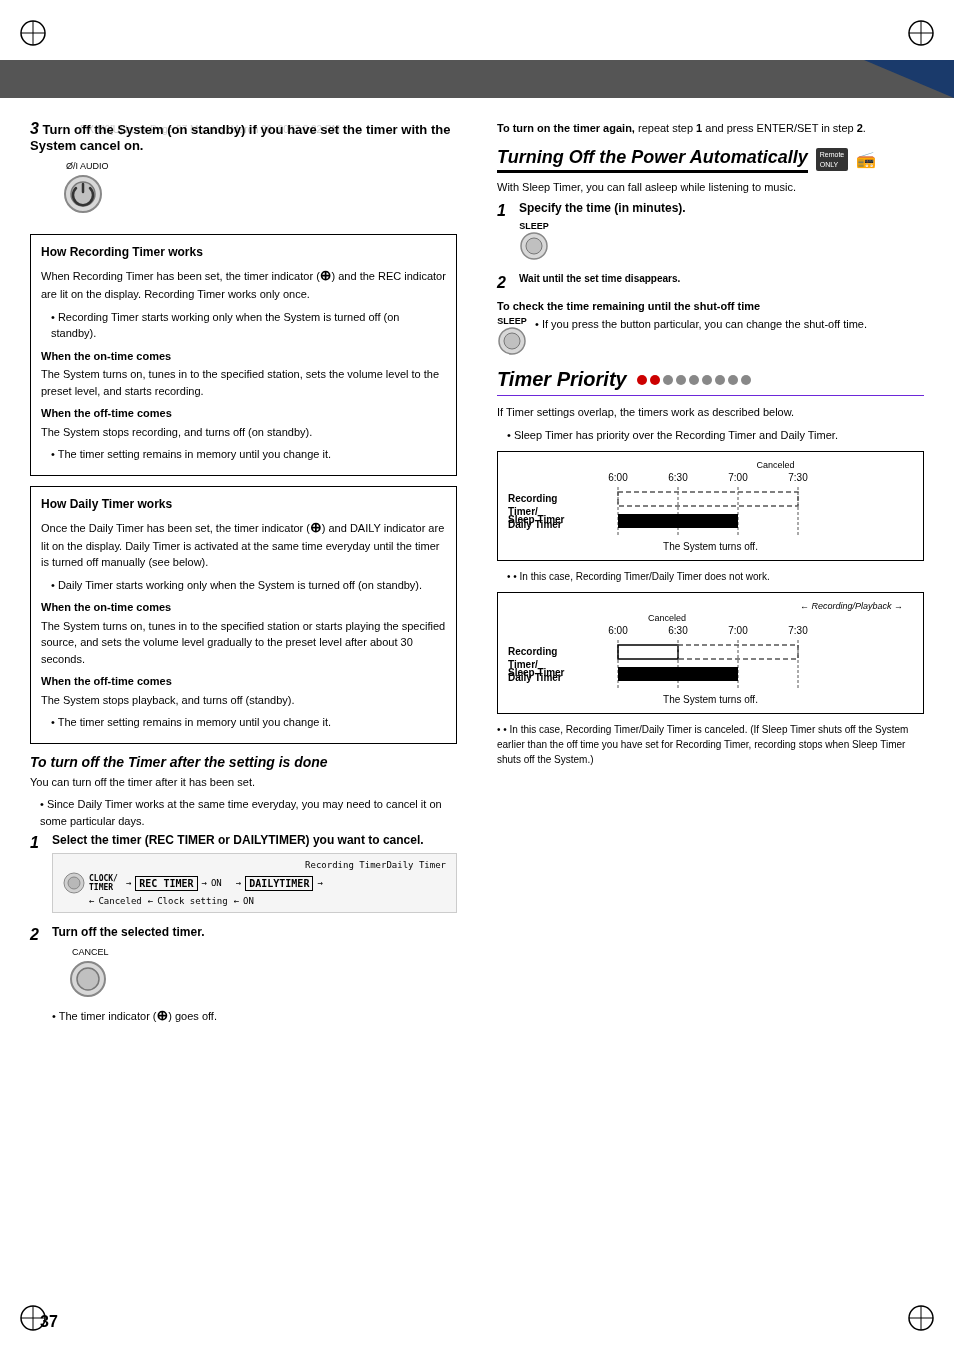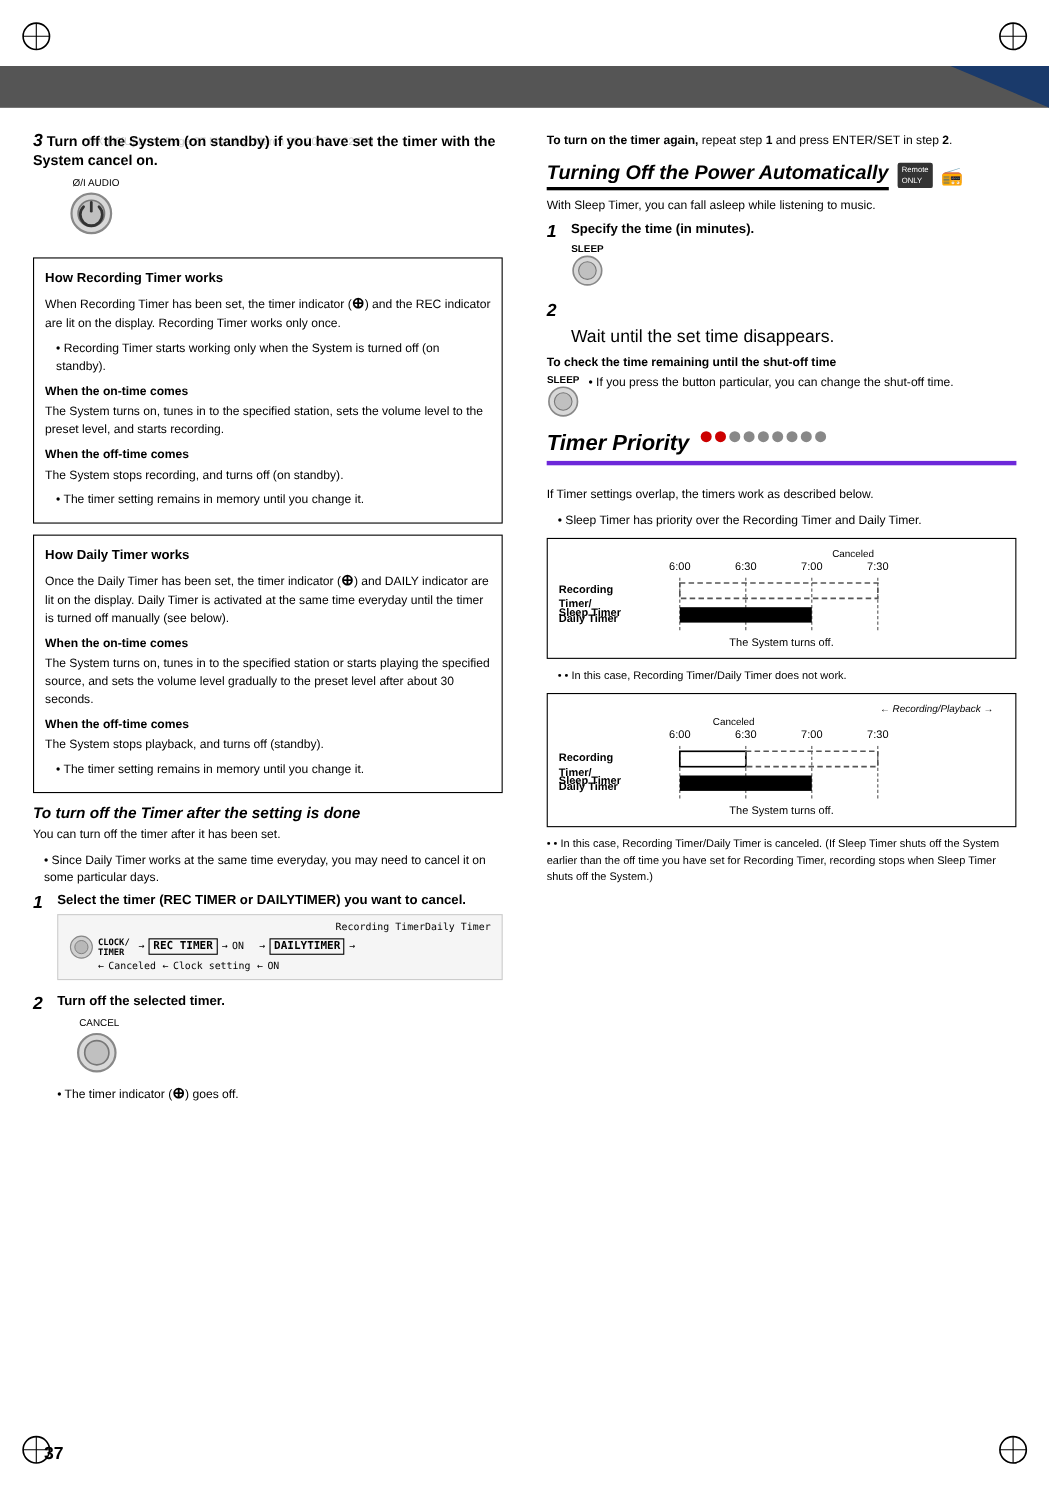--- a/index.html
+++ b/index.html
@@ -276,20 +276,21 @@
         <div class="sub-heading">When the off-time comes</div>
         <div class="body-text">The System stops recording, and turns off (on standby).</div>
         <div class="bullet-text">The timer setting remains in memory until you change it.</div>
       </div>
 
       <div class="info-box">
         <div class="info-box-title">How Daily Timer works</div>
         <div class="body-text">
           Once the Daily Timer has been set, the timer indicator (<span style="font-size:14px; font-weight:bold;">⊕</span>) and DAILY indicator are lit on the display. Daily Timer is activated at the same time everyday until the timer is turned off manually (see below).
         </div>
+        <div class="bullet-text">Daily Timer starts working only when the System is turned off (on standby).</div>
         <div class="sub-heading">When the on-time comes</div>
         <div class="body-text">The System turns on, tunes in to the specified station or starts playing the specified source, and sets the volume level gradually to the preset level after about 30 seconds.</div>
         <div class="sub-heading">When the off-time comes</div>
         <div class="body-text">The System stops playback, and turns off (standby).</div>
         <div class="bullet-text">The timer setting remains in memory until you change it.</div>
       </div>
 
       <div class="section-turn-off-timer">
         <div class="italic-bold-heading">To turn off the Timer after the setting is done</div>
         <div class="body-text">You can turn off the timer after it has been set.</div>
@@ -384,40 +385,40 @@
                 <circle cx="15" cy="15" r="8" fill="#c0c0c0" stroke="#777" stroke-width="1"></circle>
               </svg>
             </div>
           </div>
         </div>
       </div>
 
       <div class="step-line">
         <div class="step-number">2</div>
         <div class="step-content">
-          <div style="font-weight:normal; font-size:16px;margin-top:25px;">Wait until the set time disappears.</div>
+          <div style="font-weight:bold; font-size:10px;">Wait until the set time disappears.</div>
         </div>
       </div>
 
       <div style="margin:8px 0 12px 0;">
         <div style="font-weight:bold; font-size:11px; margin-bottom:4px;">To check the time remaining until the shut-off time</div>
         <div style="display:flex; align-items:flex-start; gap:8px;">
           <div style="display:flex; flex-direction:column; align-items:center;">
             <span style="font-size:9px; font-weight:bold;">SLEEP</span>
             <svg width="30" height="30" viewBox="0 0 30 30">
               <circle cx="15" cy="15" r="13" fill="#d8d8d8" stroke="#888" stroke-width="1.5"></circle>
               <circle cx="15" cy="15" r="8" fill="#c0c0c0" stroke="#777" stroke-width="1"></circle>
             </svg>
           </div>
           <div style="font-size:11px; line-height:1.5;">• If you press the button particular, you can change the shut-off time.</div>
         </div>
       </div>
 
       <div>
-        <div style="display:flex; align-items:flex-start; gap:6px; border-bottom:4px solid #6d28d9; padding-bottom:4px; margin-bottom:19px;">
+        <div style="display:flex; align-items:center; gap:6px; border-bottom:1px solid #6d28d9; padding-bottom:4px; margin-bottom:8px;">
           <span style="font-weight:bold; font-style:italic; font-size:20px;">Timer Priority</span>
 
           <div style="display:flex; gap:3px; align-items:center; margin-left:4px;">
             <span style="width:10px;height:10px;border-radius:50%;background:#cc0000;display:inline-block;"></span>
             <span style="width:10px;height:10px;border-radius:50%;background:#cc0000;display:inline-block;"></span>
             <span style="width:10px;height:10px;border-radius:50%;background:#888;display:inline-block;"></span>
             <span style="width:10px;height:10px;border-radius:50%;background:#888;display:inline-block;"></span>
             <span style="width:10px;height:10px;border-radius:50%;background:#888;display:inline-block;"></span>
             <span style="width:10px;height:10px;border-radius:50%;background:#888;display:inline-block;"></span>
             <span style="width:10px;height:10px;border-radius:50%;background:#888;display:inline-block;"></span>

